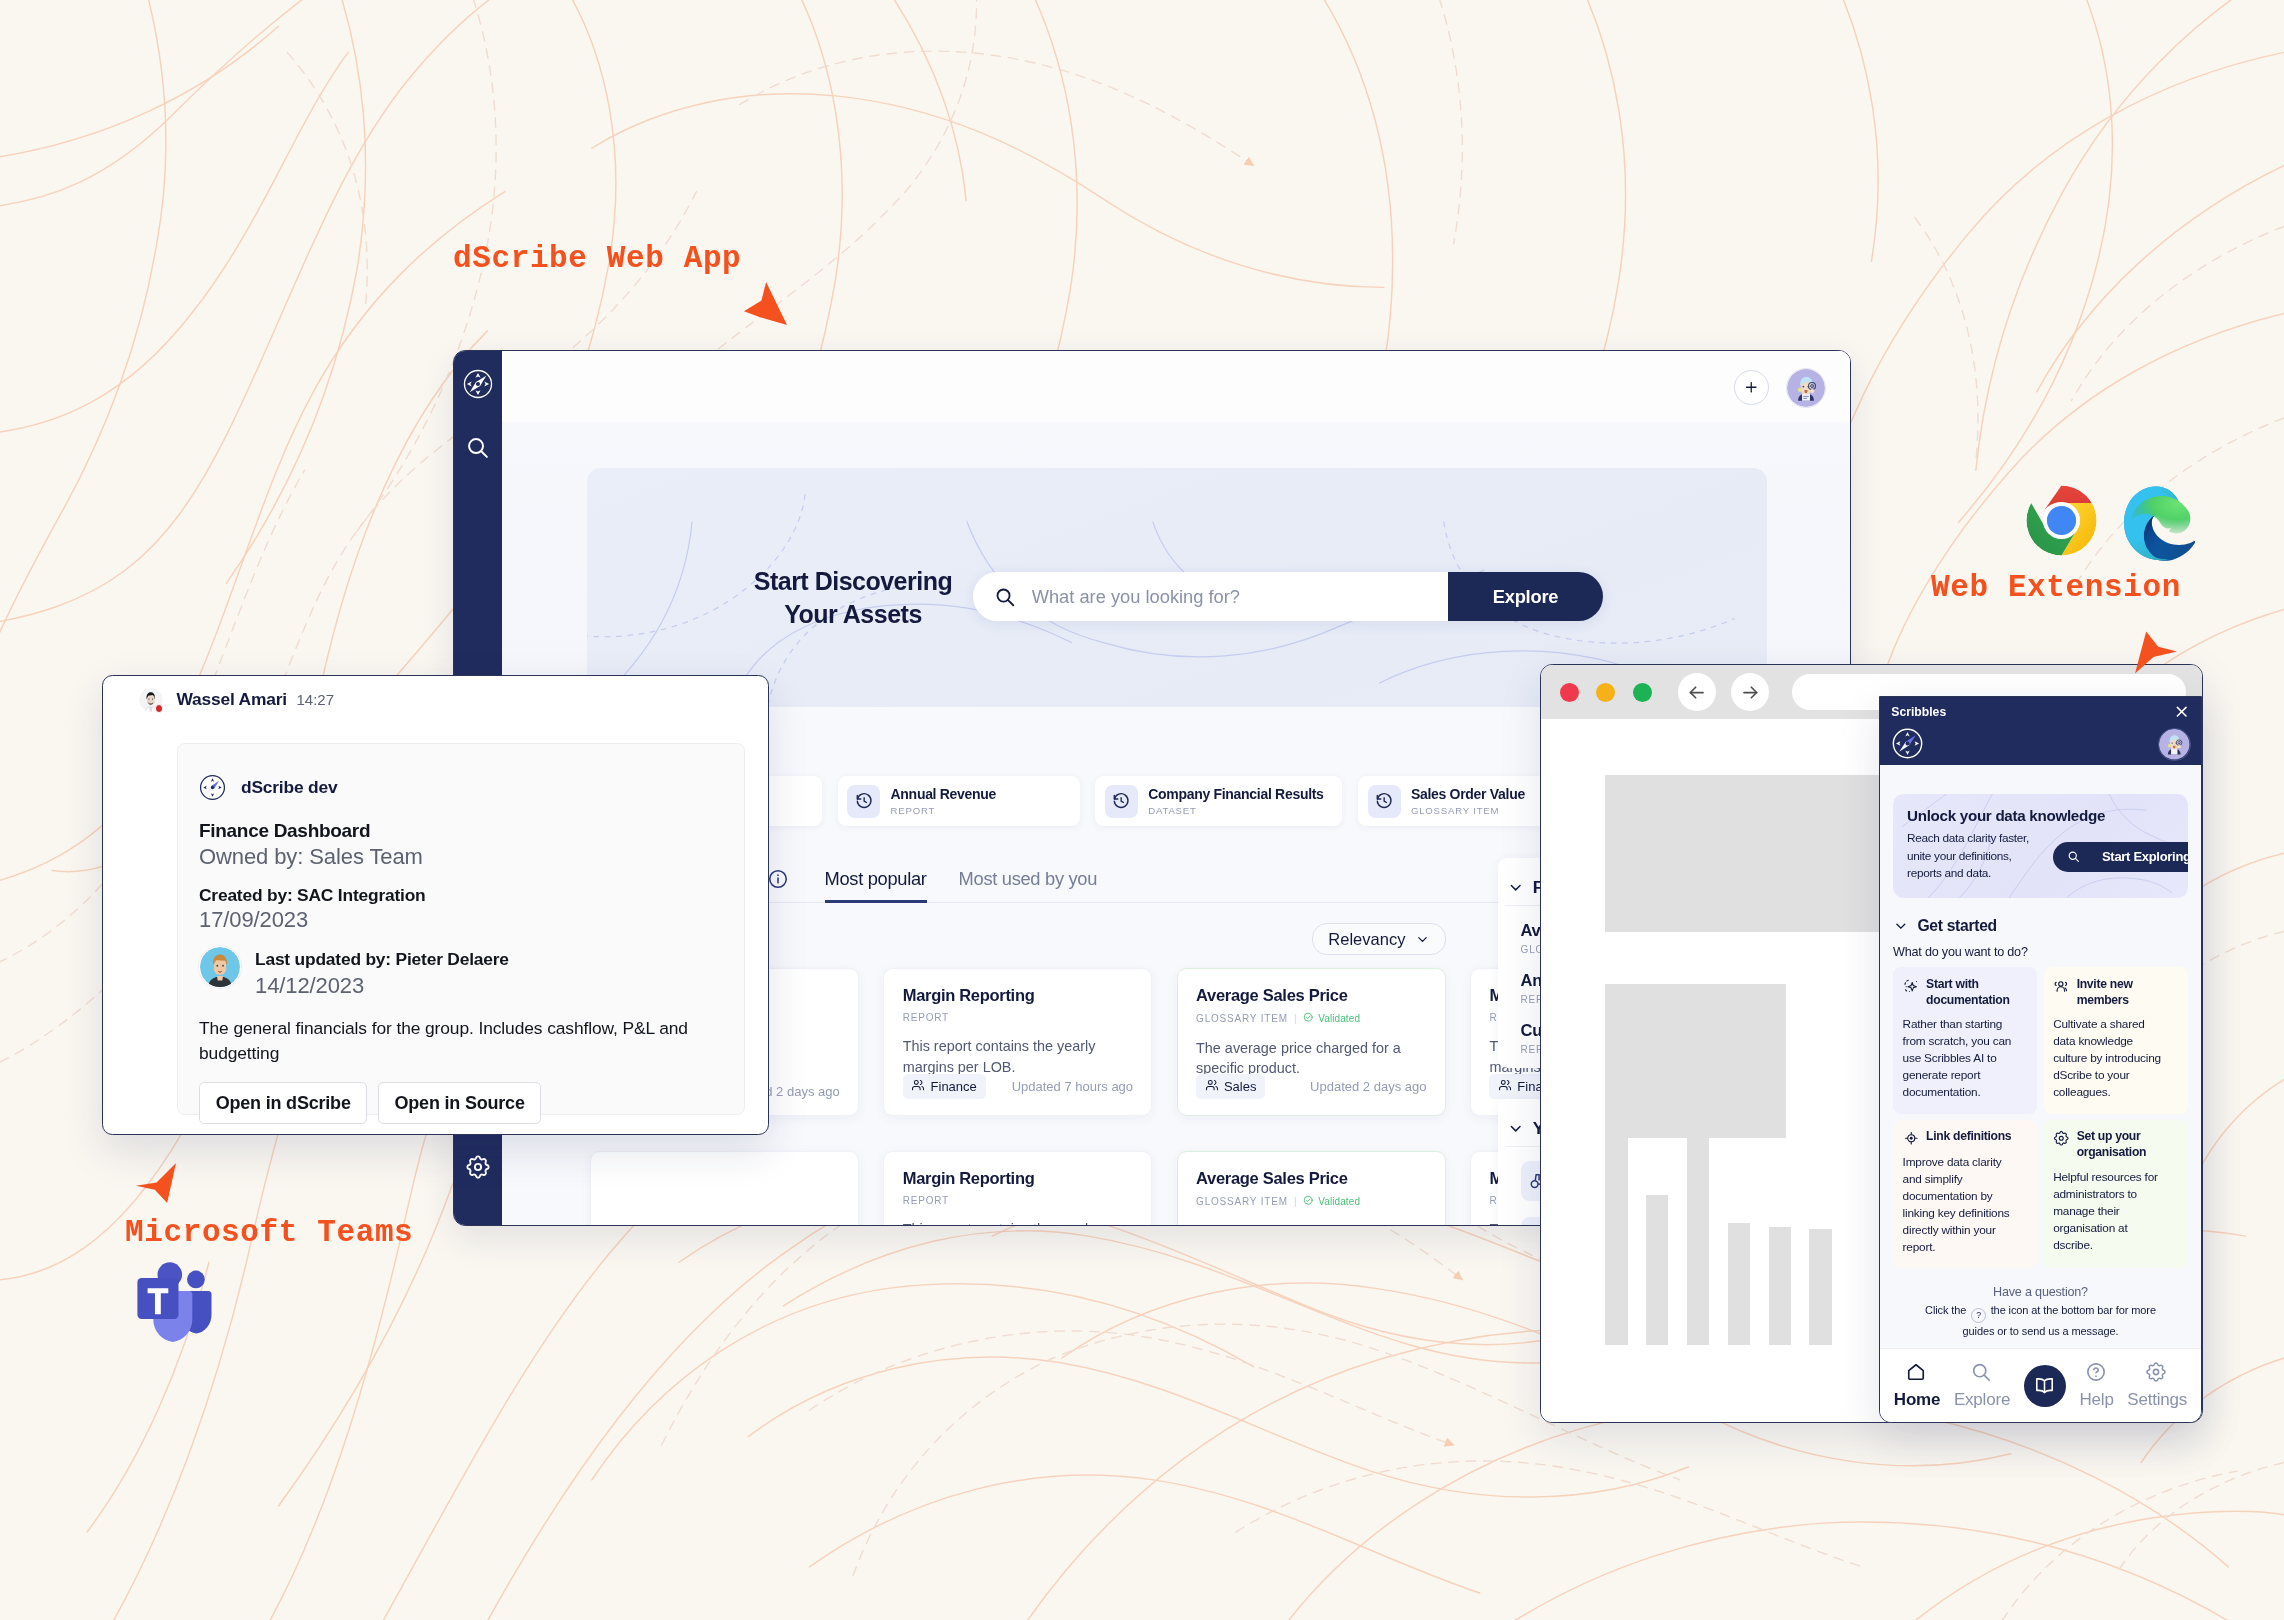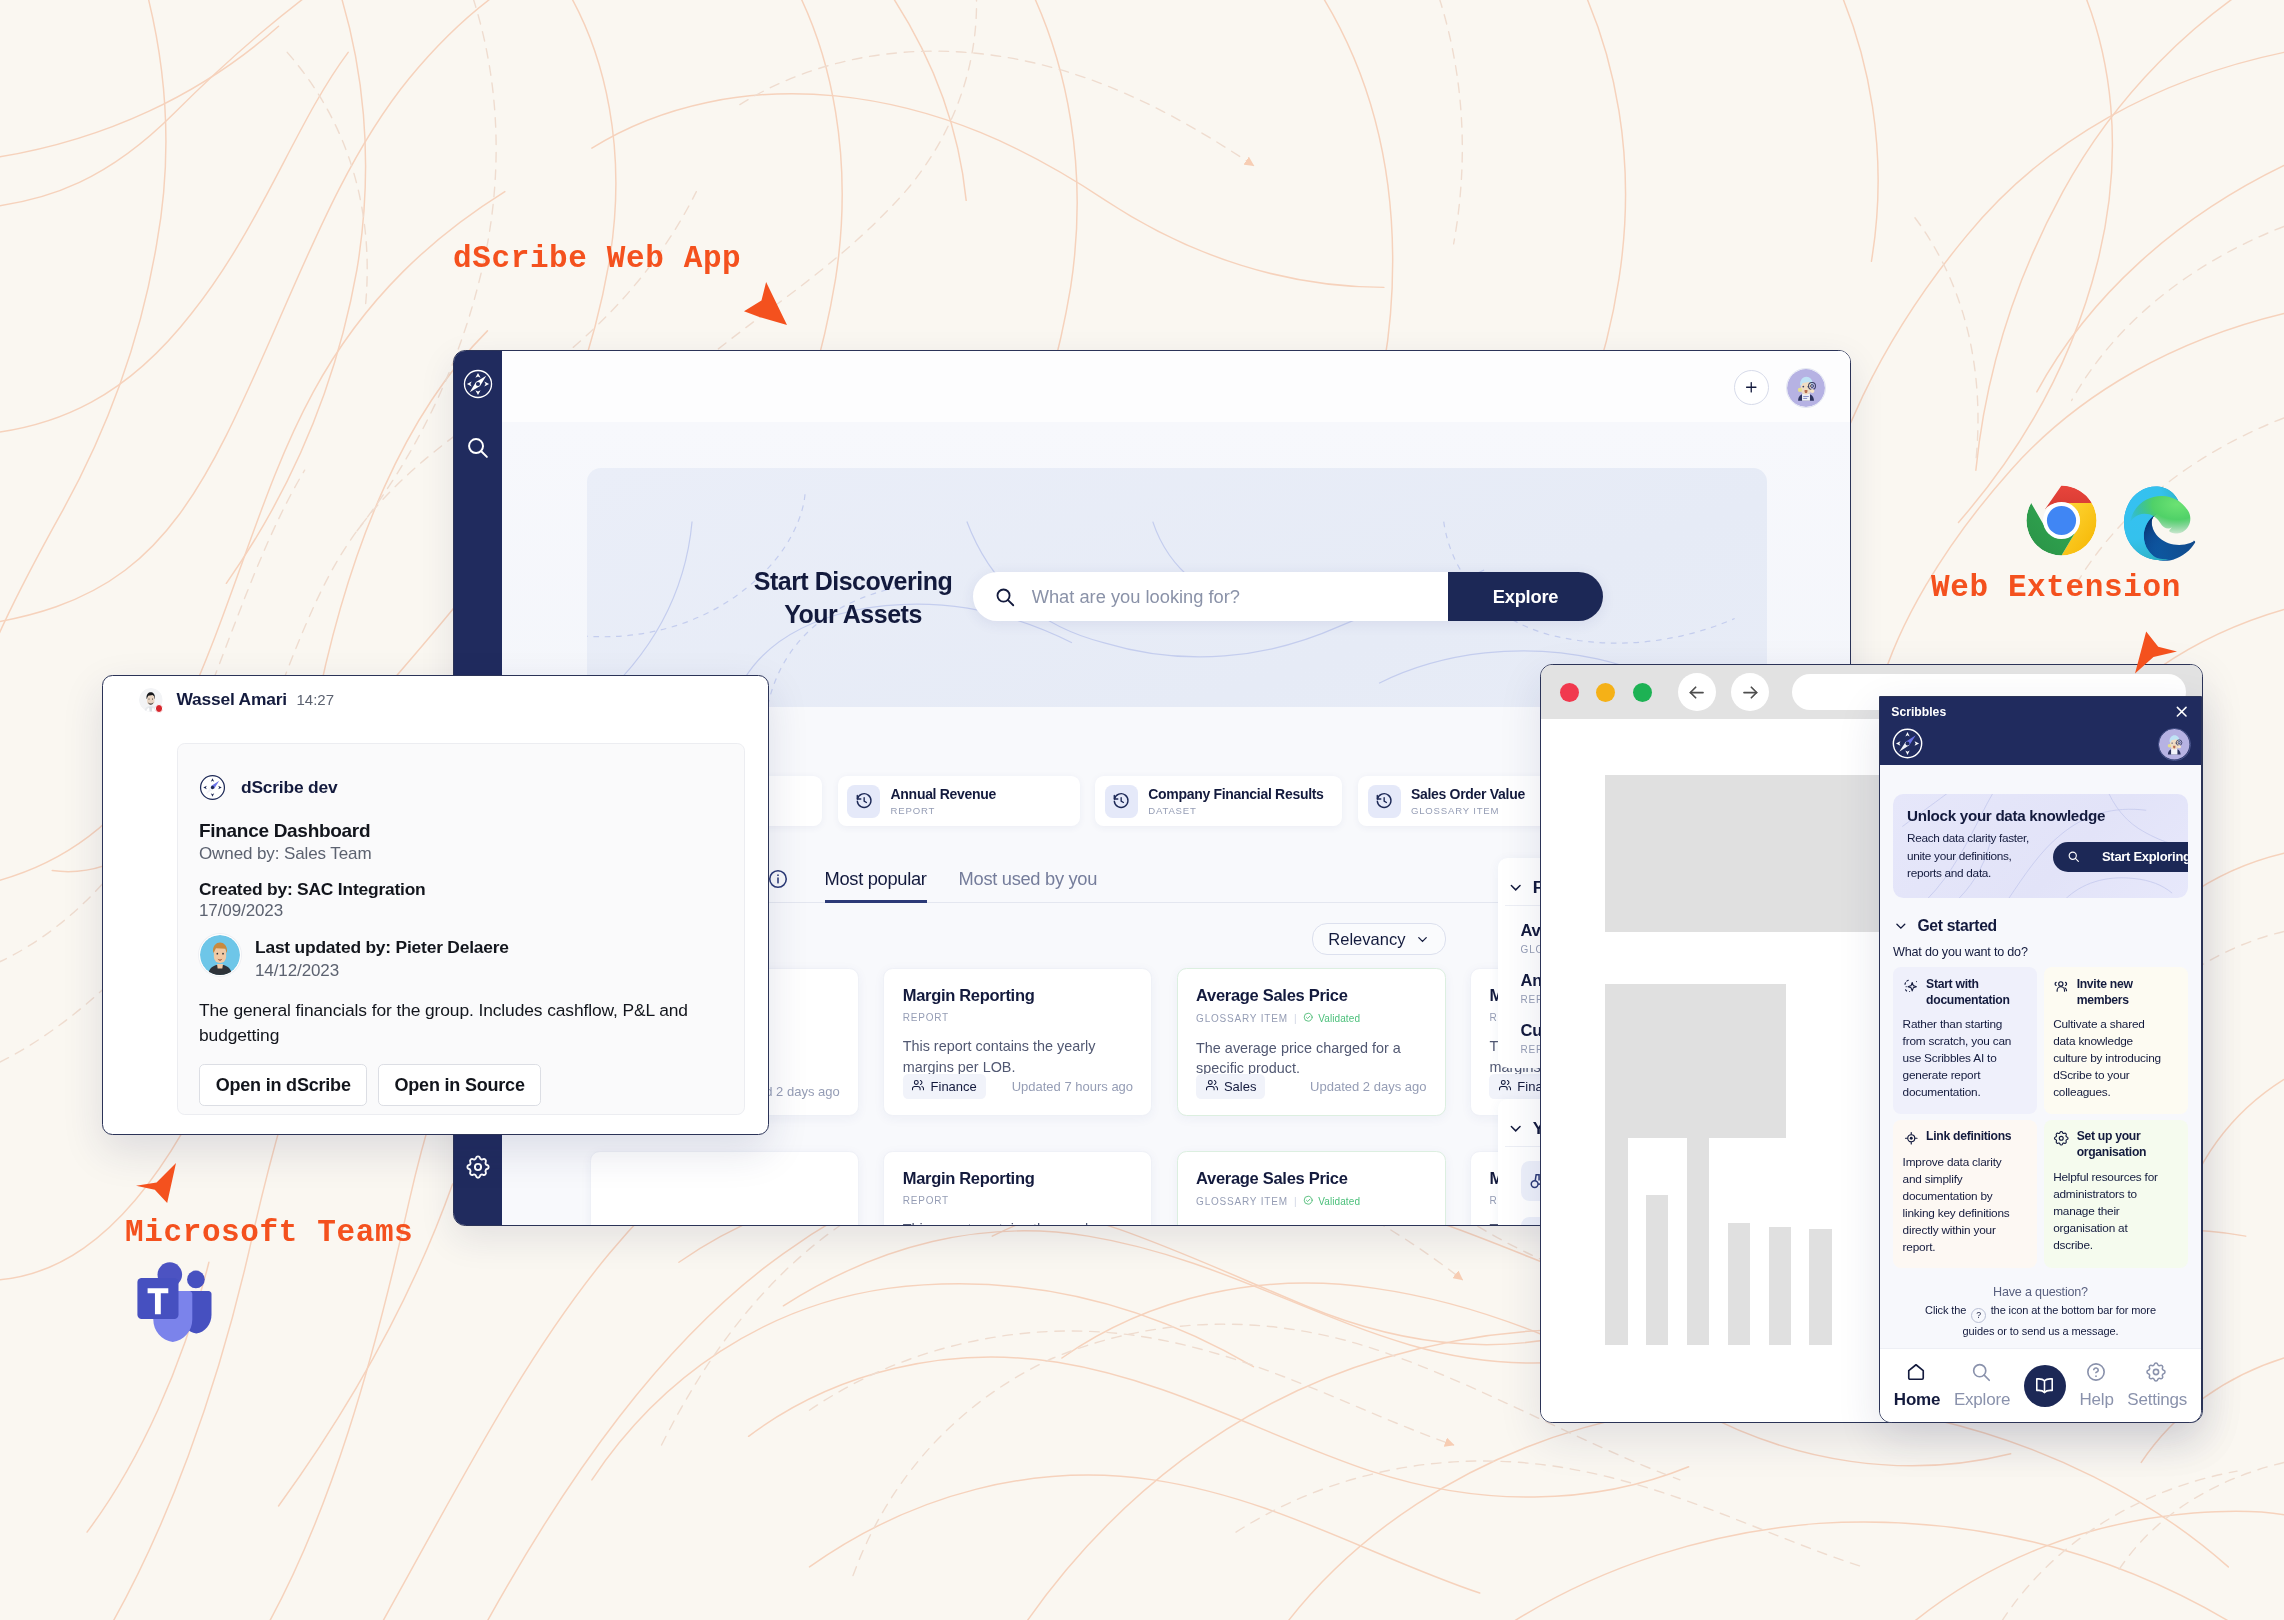--- a/index.html
+++ b/index.html
@@ -134,21 +134,21 @@
           background:#D7262C;border:1.4px solid #fff;box-sizing:border-box;}
   .tc-name{margin-left:14px;font-size:17.4px;font-weight:700;color:#131A3D;letter-spacing:-0.2px;}
   .tc-time{margin-left:9.6px;font-size:15px;color:#5C6270;}
   .tc-body{position:absolute;left:74px;top:67px;right:22.6px;bottom:19px;background:#FAFAFB;
            border:0.9px solid #ECEDF1;border-radius:7.8px;box-sizing:border-box;padding:21px 21px 0;}
   .tc-app{display:flex;align-items:center;margin-top:9px;}
   .tc-applogo{width:27px;height:27px;flex:0 0 auto;}
   .tc-applogo svg{width:100%;height:100%;display:block;}
   .tc-appname{margin-left:15px;font-size:17.4px;font-weight:700;color:#131A3D;letter-spacing:-0.2px;}
   .tc-title{margin-top:19px;font-size:19px;font-weight:700;color:#12151C;letter-spacing:-0.3px;}
-  .tc-sub{font-size:17px;color:#5C6270;margin-top:1.7px;letter-spacing:-0.1px;}
+  .tc-sub{font-size:22px;color:#5C6270;margin-top:1.7px;letter-spacing:-0.1px;}
   .tc-strong{font-size:17.4px;font-weight:700;color:#12151C;letter-spacing:-0.2px;}
   .tc-body > .tc-strong{margin-top:15px;}
   .tc-upd{display:flex;align-items:flex-start;margin-top:12.2px;}
   .tc-av2{width:40px;height:40px;border-radius:50%;overflow:hidden;flex:0 0 auto;margin-top:0.9px;
           border:1.7px solid #fff;box-shadow:0 0 0 0.9px #EDEEF2;}
   .tc-av2 svg{width:100%;height:100%;display:block;}
   .tc-updtxt{margin-left:14px;display:block;padding-top:3.5px;}
   .tc-updtxt .tc-strong, .tc-updtxt .tc-sub{display:block;}
   .tc-updtxt .tc-sub{margin-top:2.6px;}
   .tc-desc{margin-top:17.4px;font-size:17.4px;color:#12151C;line-height:1.42;letter-spacing:-0.1px;}

